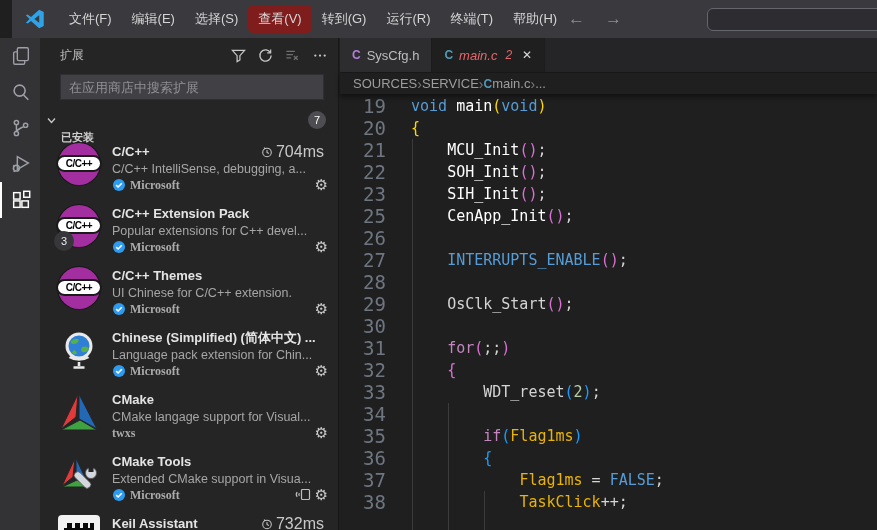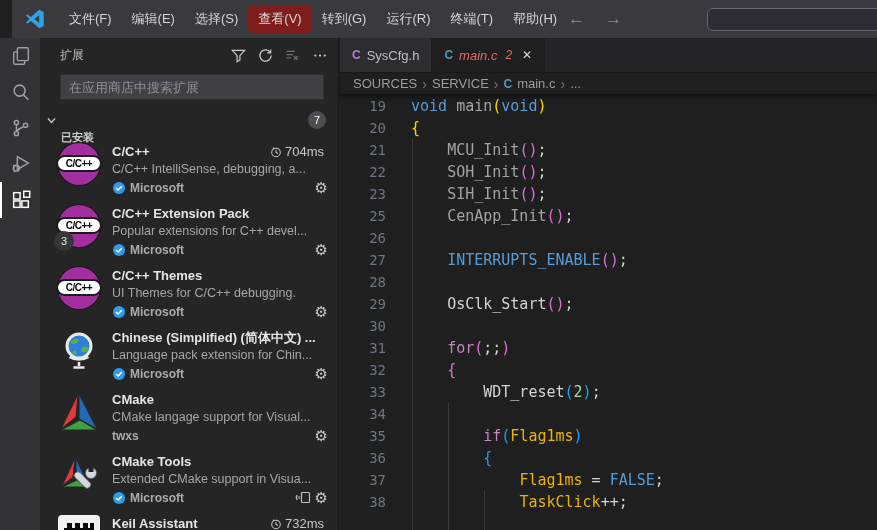--- a/index.html
+++ b/index.html
@@ -51,54 +51,54 @@
   .cpp-band { position:absolute; left:-2px; right:-2px; top:12px; height:17px; background:#FFFFFF;
     border:2px solid #1A1A1A; border-radius:9px; color:#000; font-weight:bold; font-size:10px;
     display:flex; align-items:center; justify-content:center; letter-spacing:-0.5px; }
   .ext-num-badge { position:absolute; left:-4px; bottom:-4px; width:20px; height:20px;
     border-radius:50%; background:#37373B; color:#E8E8E8; font-size:11px;
     display:flex; align-items:center; justify-content:center; }
   .ext-body { flex:1 1 auto; min-width:0; }
   .ext-row1 { display:flex; align-items:center; height:17px; }
   .ext-name { color:#E4E4E4; font-size:13px; font-weight:bold; white-space:nowrap;
     overflow:hidden; flex:1 1 auto; }
-  .ext-time { display:flex; align-items:center; gap:3px; color:#C8C8C8; font-size:13px;
+  .ext-time { display:flex; align-items:center; gap:3px; color:#C8C8C8; font-size:16px;
     flex:0 0 auto; padding-right:4px; }
   .ext-desc { color:#A6A6A6; font-size:12.5px; height:18px; line-height:18px;
     white-space:nowrap; overflow:hidden; }
-  .ext-foot { display:flex; align-items:center; height:19px; gap:4px; }
+  .ext-foot { display:flex; align-items:flex-start; height:19px; gap:4px;font-family:Liberation Serif, serif; }
   .ext-pub { color:#ABABAB; font-size:12px; font-weight:bold; flex:0 1 auto; }
   .foot-spacer { flex:1 1 auto; }
   .gear { color:#C8C8C8; font-size:15px; line-height:15px; }
 
   
   .editor { position:absolute; left:340px; top:38px; right:0; bottom:0; background:#1F1F1F; }
   .tabbar { height:35px; background:#252528; display:flex; border-bottom:1px solid #191919; }
   .tab { display:flex; align-items:center; gap:6px; padding:0 12px; font-size:13px;
     border-right:1px solid #1C1C1C; }
   .tab.inactive { background:#2D2D30; color:#BDBDBD; }
   .tab.active { background:#1F1F1F; color:#E4676B; }
   .fic { font-weight:bold; font-size:12px; }
   .fic.purple { color:#B180D7; }
   .fic.blue { color:#519ABA; }
   .tab-label.mod { font-style:italic; }
   .tab-problems { color:#E4676B; font-size:12px; font-style:italic; margin-left:2px; }
   .tab-close { color:#D8D8D8; font-size:12px; margin-left:4px; }
-  .breadcrumbs { height:21px; display:flex; align-items:center; padding-left:13px; gap:5px;
+  .breadcrumbs { height:21px; display:flex; align-items:center; padding-left:13px; 
     color:#9D9D9D; font-size:13px; background:#1F1F1F; position:relative; z-index:2;
     box-shadow:0 3px 5px rgba(0,0,0,0.45); }
   .bc-sep { color:#7A7A7A; font-size:14px; }
   .code-area { position:absolute; left:0; right:0; top:57px; bottom:0; overflow:hidden;
     font-family:"DejaVu Sans Mono","Liberation Mono",monospace; font-size:15px; }
   .cl { height:22px; line-height:22px; white-space:pre; display:flex; }
-  .ln { width:46px; flex:0 0 auto; text-align:right; color:#6E7681; font-size:14px; }
+  .ln { width:46px; flex:0 0 auto; text-align:right; color:#6E7681; font-size:19px; }
   .ct { padding-left:25px; }
   .guide { position:absolute; width:1px; background:#3B3B3B; bottom:0; z-index:0; }
   .tk-kw  { color:#569CD6; }
-  .tk-fn  { color:#a3a3a3; }
+  .tk-fn  { color:#ffffff; }
   .tk-ctl { color:#C586C0; }
   .tk-var { color:#eab308; }
   .tk-num { color:#B5CEA8; }
   .tk-pl  { color:#D4D4D4; }
   .tk-b1  { color:#FFD700; }
   .tk-b2  { color:#DA70D6; }
   .tk-b3  { color:#179FFF; }
 </style>
 </head>
 <body>
@@ -253,21 +253,21 @@
       <div class="ext-item">
         <div class="ext-icon">
           <div class="cpp-circle">
             <div class="cpp-band">C/C++</div>
           </div>
         </div>
         <div class="ext-body">
           <div class="ext-row1">
             <span class="ext-name">C/C++ Themes</span>
           </div>
-          <div class="ext-desc">UI Themes for C/C++ debugging.</div>
+          <div class="ext-desc">UI Chinese for C/C++ extension.</div>
           <div class="ext-foot">
             <svg width="14" height="14" viewBox="0 0 14 14">
               <circle cx="7" cy="7" r="6" fill="#2D9BF0"></circle>
               <path d="M4.2 7.2 L6.1 9 L9.8 5.2" stroke="#fff" stroke-width="1.6" fill="none"></path>
             </svg>
             <span class="ext-pub">Microsoft</span>
             <span class="foot-spacer"></span>
             <span class="gear">⚙</span>
           </div>
         </div>

